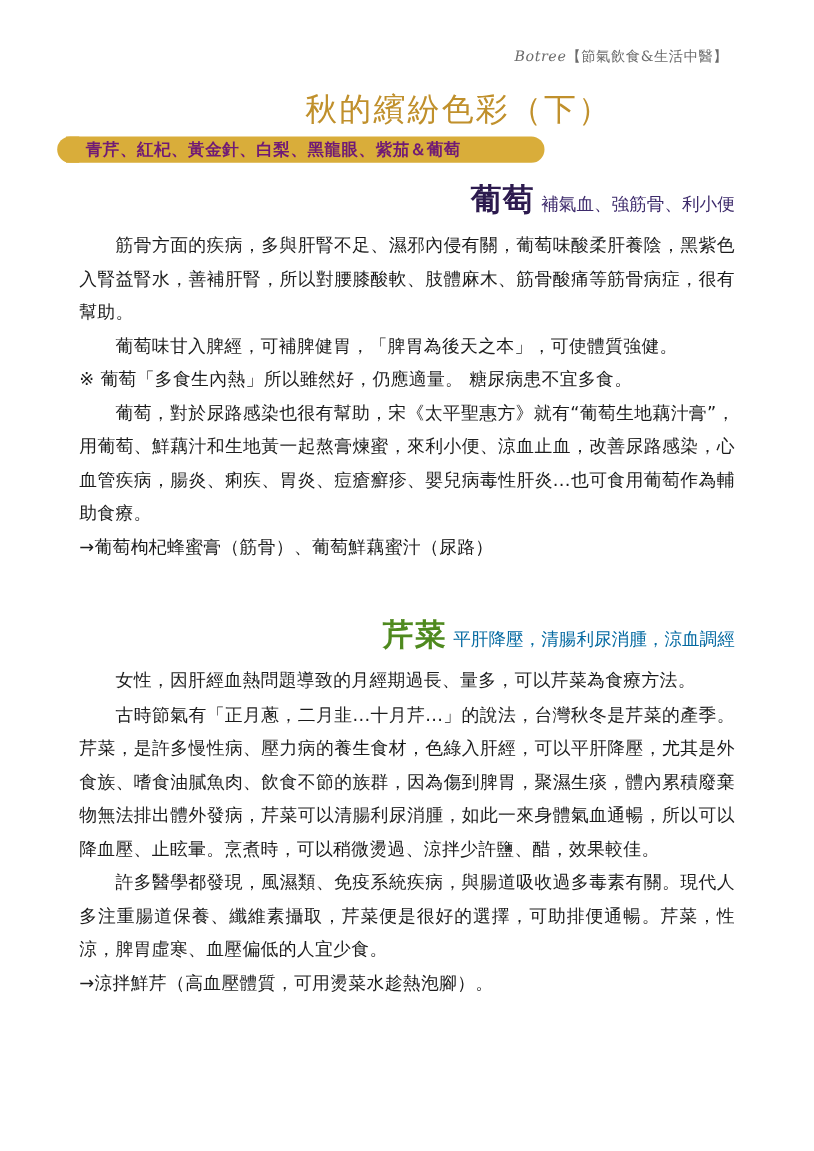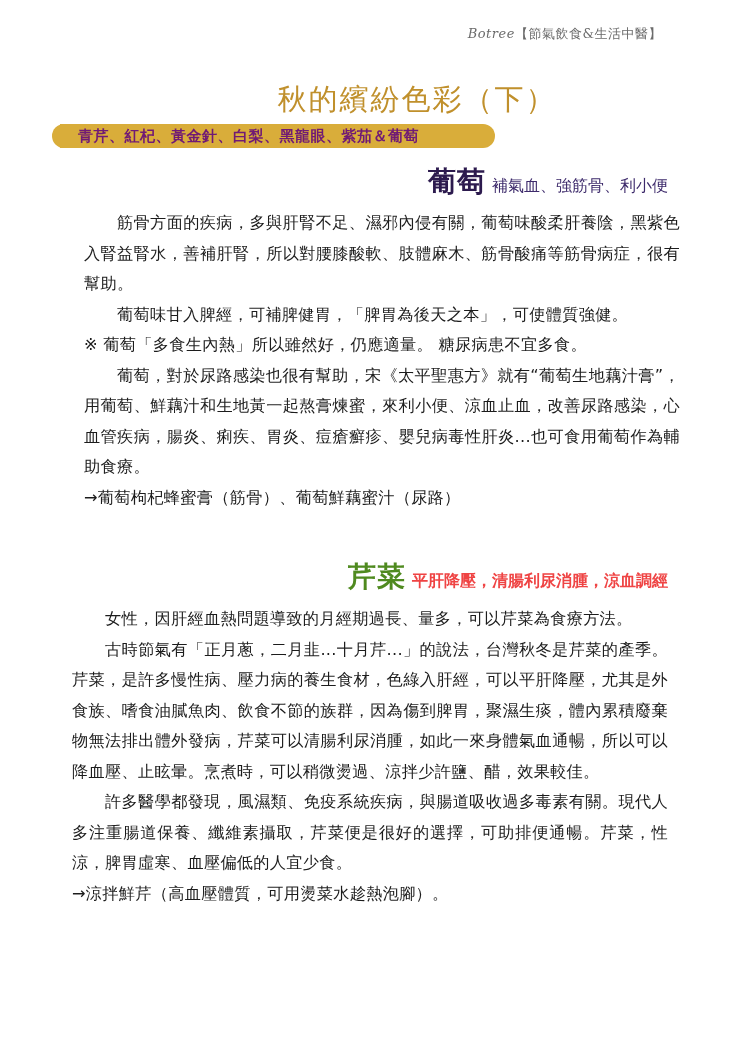--- a/index.html
+++ b/index.html
@@ -10,21 +10,21 @@
     body {
       width: 740px;
       height: 1046px;
       position: relative;
       overflow: hidden;
       font-family: "DejaVu Sans", "Liberation Sans", sans-serif;
       color: #1a1a1a;
     }
     .running-header {
       position: absolute;
-      top: 25px;
+      top: 42px;
       right: 78px;
       font-family: "DejaVu Serif", "Liberation Serif", serif;
       font-size: 13px;
       color: #6b6b6b;
       letter-spacing: 0.5px;
       white-space: nowrap;
     }
     .running-header .brand {
       font-style: italic;
     }
@@ -84,35 +84,35 @@
       font-weight: bold;
       letter-spacing: 1px;
     }
     .section-sub {
       font-size: 16px;
       margin-left: 6px;
     }
     .grape .section-name { color: #2c1a4e; }
     .grape .section-sub { color: #3d2a6b; }
     .celery .section-name { color: #4f8a1f; }
-    .celery .section-sub { color: #ef4444; font-weight: bold; }
+    .celery .section-sub { color: #0369a1; }
 
     .para {
       font-size: 16.2px;
       line-height: 30.5px;
       margin: 0;
       color: #1c1c1c;
       text-align: justify;
       letter-spacing: 0.3px;
     }
     .para.indent { text-indent: 33px; }
     .para.noindent { text-indent: 0; }
 
     #grape-section { top: 163px; }
-    #grape-body { position: absolute; top: 208px; left: 84px; width: 596px; }
+    #grape-body { position: absolute; top: 208px; left: 72px; width: 596px; }
     #celery-section { top: 558px; }
     #celery-body { position: absolute; top: 604px; left: 72px; width: 596px; }
   </style>
 </head>
 <body>
 
 <div class="running-header">
   <span class="brand">Botree</span><span>【節氣飲食&amp;生活中醫】</span>
 </div>
 

